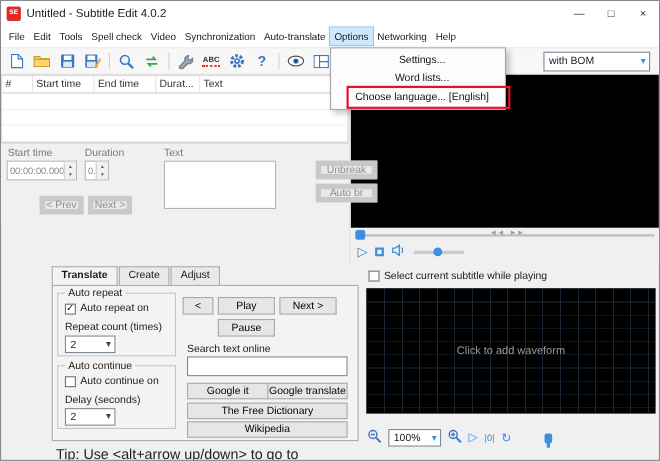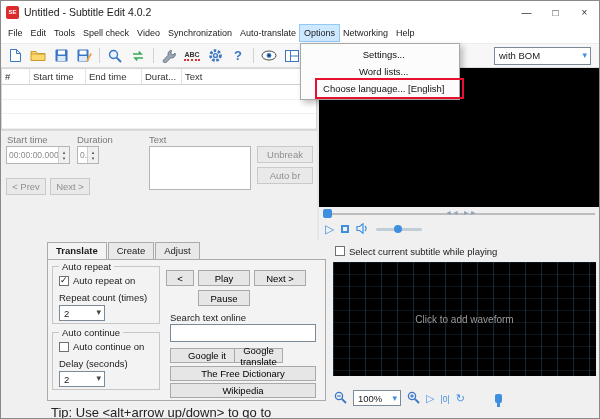--- a/index.html
+++ b/index.html
@@ -52,22 +52,22 @@
   
   .edit-panel { height:72px; background:#f0f0f0; position:relative; border-top:1px solid #dcdcdc; font-size:9.5px; }
   .ep-label { position:absolute; color:#7a7a7a; }
   .spinner { position:absolute; height:18px; background:#fff; border:1px solid #b4b4b4; display:flex; color:#8a8a8a; }
   .spinner-value { flex:1; display:flex; align-items:center; padding-left:2px; font-size:8.5px; white-space:nowrap; overflow:hidden; }
   .spinner-arrows { width:11px; border-left:1px solid #cfcfcf; background:#f0f0f0; display:flex;
                     flex-direction:column; align-items:center; justify-content:center; font-size:5px; color:#555; }
   .spinner-arrows::before { content:"▴"; } .spinner-arrows::after { content:"▾"; }
   .sub-text { position:absolute; left:148px; top:15px; width:102px; height:44px; background:#fff;
               border:1px solid #b4b4b4; resize:none; }
-  .btn { position:absolute; background:#e6e6e6; border:1px solid #737373; font-size:9.5px;
-         font-family:"Liberation Sans", sans-serif; display:flex; align-items:center; justify-content:center; }
+  .btn { position:absolute; background:#e6e6e6; border:5px solid #737373; font-size:9.5px;
+         font-family:"Liberation Sans", sans-serif; display:flex; align-items:center; justify-content:center;margin-left:30px; }
   .btn--disabled { color:#8f8f8f; background:#e9e9e9; border-color:#c9c9c9; }
 
   
   .video-pane { flex:1; display:flex; flex-direction:column; background:#f0f0f0; }
   .video-screen { height:139px; background:#000; }
   .seek-row { height:13px; position:relative; }
   .seek-groove { position:absolute; left:4px; right:4px; top:6px; height:2px; background:#bdbdbd; }
   .seek-thumb { position:absolute; left:4px; top:2px; width:9px; height:9px; background:#3f8fe0; border-radius:2px; }
   .seek-marks { position:absolute; left:45%; top:2px; font-size:7px; color:#8fa3b8; display:flex; gap:4px; }
   .icon-rew::after { content:"◄◄"; } .icon-ffwd::after { content:"►►"; }
@@ -335,21 +335,21 @@
 
         <button class="panel-btn" style="left:118px;top:10px;width:28px;">&lt;</button>
         <button class="panel-btn" style="left:150px;top:10px;width:52px;">Play</button>
         <button class="panel-btn" style="left:206px;top:10px;width:52px;">Next &gt;</button>
         <button class="panel-btn" style="left:150px;top:30px;width:52px;">Pause</button>
 
         <span class="search-label">Search text online</span>
         <input class="search-input" value="" style="">
 
         <button class="panel-btn" style="left:122px;top:88px;width:74px;height:15px;">Google it</button>
-        <button class="panel-btn" style="left:186px;top:88px;width:49px;height:15px;">Google translate</button>
+        <button class="panel-btn" style="left:195px;top:88px;width:73px;height:15px;">Google translate</button>
         <button class="panel-btn" style="left:122px;top:106px;width:146px;height:15px;">The Free Dictionary</button>
         <button class="panel-btn" style="left:122px;top:123px;width:146px;height:15px;">Wikipedia</button>
       </div>
       <div class="tip-text">Tip: Use &lt;alt+arrow up/down&gt; to go to previous/next subtitle</div>
     </div>
 
     <div class="bottom-right">
       <div class="wf-cb-row">
         <span class="checkbox"></span>
         <span>Select current subtitle while playing</span>

